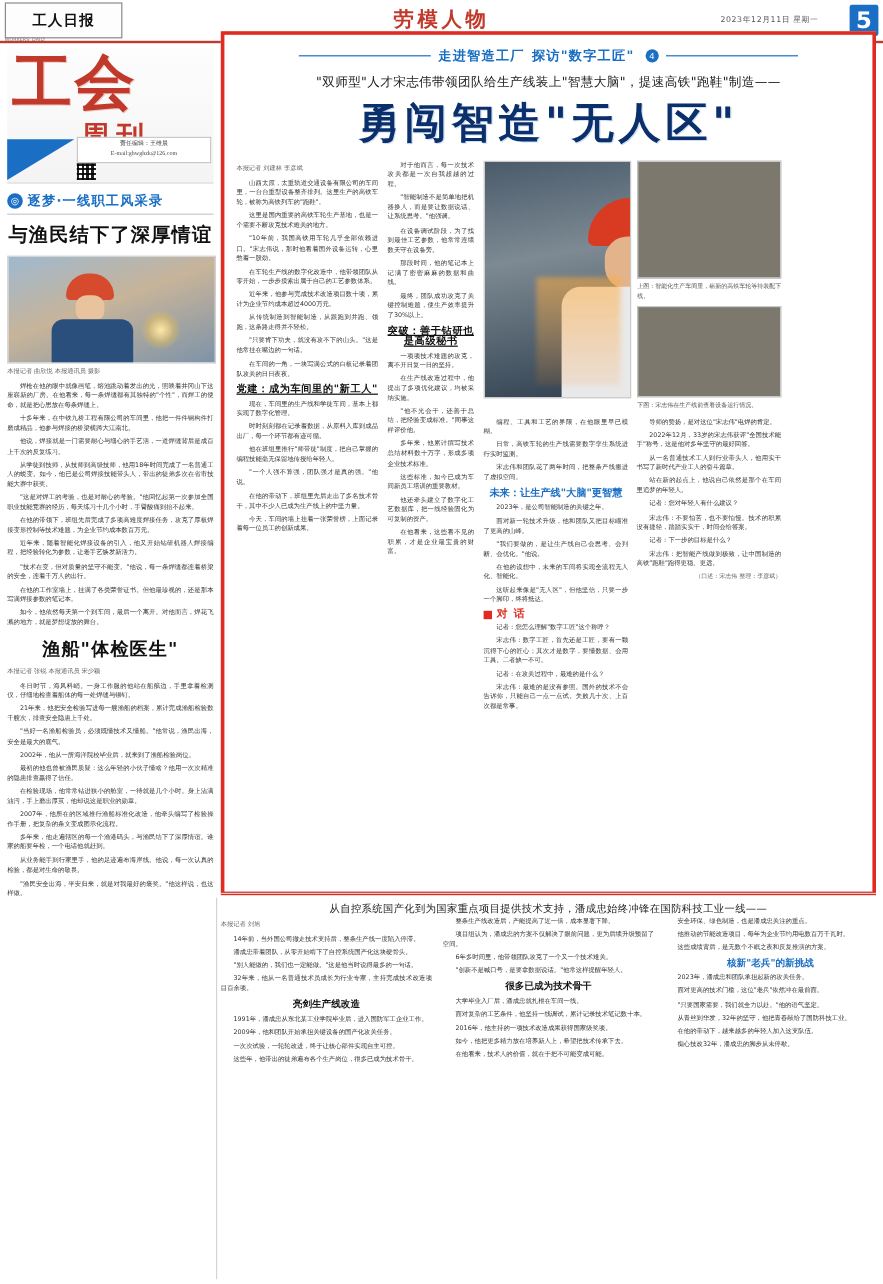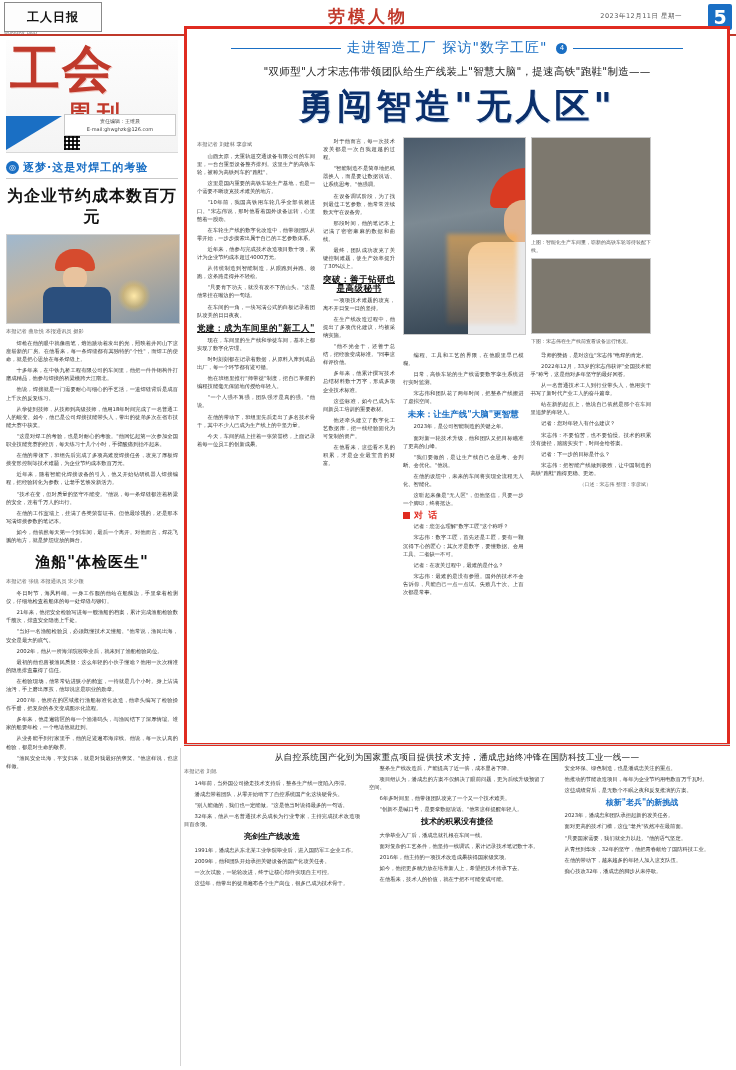--- a/index.html
+++ b/index.html
@@ -37,20 +37,21 @@
     background:#1a6fc4;color:#fff;font-size:19px;font-weight:bold;
     display:flex;align-items:center;justify-content:center;border-radius:2px;
   }
 
   
   .leftcol{position:absolute;left:6px;top:40px;width:172px;}
   .gonghui-banner{
     position:relative;width:172px;height:112px;
     background:linear-gradient(180deg,#fdfdfd 0%,#f4f4f4 100%);
     border-bottom:1px solid #d8d8d8;
+    font-family:Liberation Serif, serif;
   }
   .gh-big{
     position:absolute;left:4px;top:4px;font-size:50px;line-height:50px;
     font-weight:bold;color:#c0392b;letter-spacing:2px;
     text-shadow:1px 1px 0 #f0c8c2;
   }
   .gh-sub{
     position:absolute;left:62px;top:58px;font-size:23px;font-weight:bold;
     color:#c0392b;letter-spacing:6px;
   }
@@ -124,21 +125,21 @@
   .redbox{
     position:absolute;left:184px;top:26px;width:546px;height:720px;
     border:3px solid #e02b20;background:#ffffff;box-sizing:border-box;
     padding:8px 10px;
   }
   .kicker{
     display:flex;align-items:center;justify-content:center;gap:6px;margin:2px 0 8px;
   }
   .kicker .bar{height:1px;background:#1a6fc4;flex:1;max-width:110px;}
   .kicker .kt{
-    font-size:14px;font-weight:normal;color:#1a6fc4;letter-spacing:1px;white-space:nowrap;
+    font-size:11px;font-weight:bold;color:#1a6fc4;letter-spacing:1px;white-space:nowrap;
   }
   .kicker .num{
     display:inline-flex;width:11px;height:11px;border-radius:50%;
     background:#1a6fc4;color:#fff;font-size:7px;align-items:center;justify-content:center;
     margin-left:3px;vertical-align:middle;
   }
   .shoulder{
     font-size:10.5px;color:#222;text-align:center;letter-spacing:.3px;margin-bottom:6px;
   }
   .headline{
@@ -231,24 +232,24 @@
       <div class="gh-sub">周刊</div>
       <div class="gh-qr"></div>
       <div class="gh-credit">
         <div>责任编辑：王维晨</div>
         <div>E-mail:ghwghzk@126.com</div>
       </div>
     </div>
 
     <div class="sec-head">
       <span class="sec-dot">◎</span>
-      <span class="sec-label">逐梦·这是对焊工的考验</span>
-    </div>
-
-    <div class="lhead">为企业节约成本数百万元</div>
+      <span class="sec-label">逐梦·一线职工风采录</span>
+    </div>
+
+    <div class="lhead">与渔民结下了深厚情谊</div>
 
     <div class="photo">
       <div class="helmet"></div>
       <div class="face"></div>
       <div class="body"></div>
       <div class="spark"></div>
     </div>
     <div class="cap">本报记者 曲欣悦 本报通讯员 摄影</div>
 
     <div class="bodytext">
@@ -408,21 +409,21 @@
         <p>2009年，他和团队开始承担关键设备的国产化攻关任务。</p>
         <p>一次次试验，一轮轮改进，终于让核心部件实现自主可控。</p>
         <p>这些年，他带出的徒弟遍布各个生产岗位，很多已成为技术骨干。</p>
       </div>
 
       <div class="bcol">
         <p>整条生产线改造后，产能提高了近一倍，成本显著下降。</p>
         <p>项目组认为，潘成忠的方案不仅解决了眼前问题，更为后续升级预留了空间。</p>
         <p>6年多时间里，他带领团队攻克了一个又一个技术难关。</p>
         <p>"创新不是喊口号，是要拿数据说话。"他常这样提醒年轻人。</p>
-        <div class="bsub">技术的积累没有捷径</div>
+        <div class="bsub">很多已成为技术骨干</div>
         <p>大学毕业入厂后，潘成忠就扎根在车间一线。</p>
         <p>面对复杂的工艺条件，他坚持一线调试，累计记录技术笔记数十本。</p>
         <p>2016年，他主持的一项技术改造成果获得国家级奖项。</p>
         <p>如今，他把更多精力放在培养新人上，希望把技术传承下去。</p>
         <p>在他看来，技术人的价值，就在于把不可能变成可能。</p>
       </div>
 
       <div class="bcol">
         <p>安全环保、绿色制造，也是潘成忠关注的重点。</p>
         <p>他推动的节能改造项目，每年为企业节约用电数百万千瓦时。</p>

